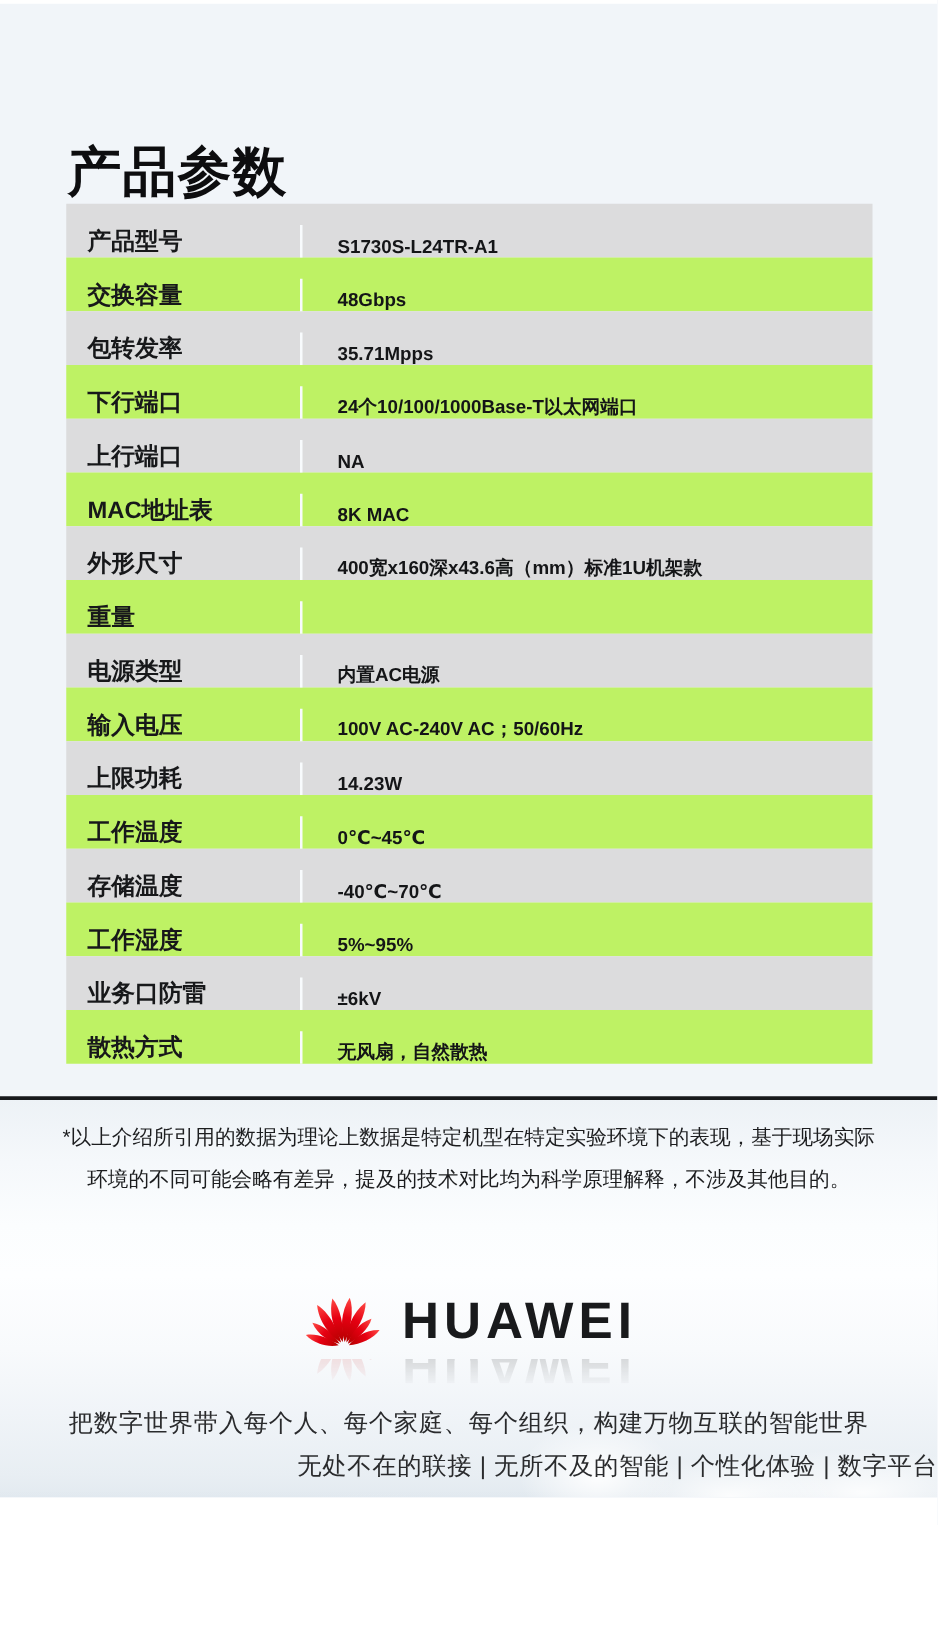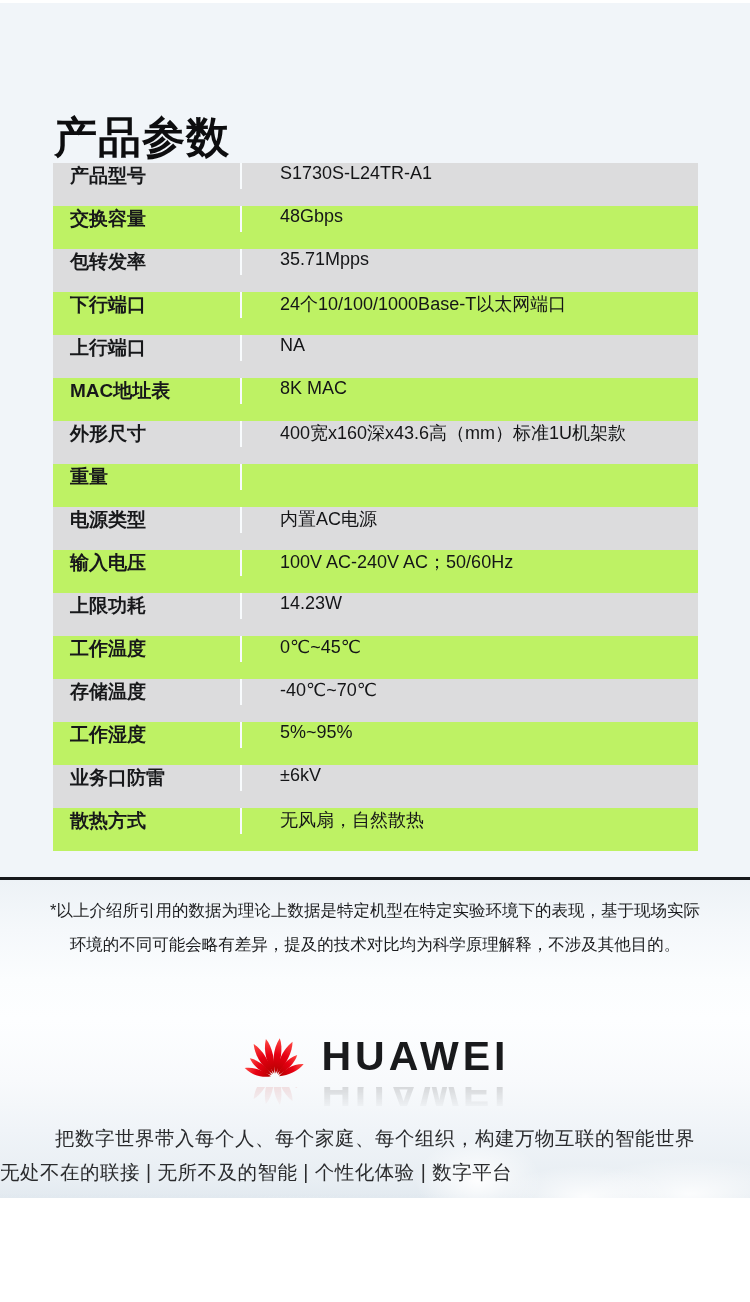--- a/index.html
+++ b/index.html
@@ -5,26 +5,26 @@
   html,body{margin:0;padding:0;}
   body{font-family:"Liberation Sans","DejaVu Sans",sans-serif;background:#ffffff;}
   .canvas{position:relative;width:750px;height:1198px;background:#f1f5f9;overflow:hidden;}
   .top-strip{position:absolute;top:0;left:0;width:750px;height:3px;background:#ffffff;}
 
   
   .page-title{position:absolute;top:80px;left:54px;font-size:43px;font-weight:800;color:#0d0d0f;letter-spacing:1px;}
 
   
   .spec-table{position:absolute;top:163px;left:53px;width:645px;}
-  .spec-row{display:flex;height:43px;align-items:flex-start;}
+  .spec-row{display:flex;height:43px;align-items:flex-end;}
   .row-gray{background:#dcdcdd;}
   .row-light{background:#bef264;}
   .spec-label{width:170px;padding-left:17px;border-right:2px solid #f8fbfd;
     display:flex;align-items:center;font-weight:bold;font-size:19px;color:#17181a;}
-  .spec-value{flex:1;padding-left:38px;display:flex;align-items:center;font-size:18px;color:#141517;}
+  .spec-value{flex:1;padding-left:28px;display:flex;align-items:center;font-size:15px;color:#141517;font-weight:bold;}
 
   
   .section-line{position:absolute;top:877px;left:0;width:750px;height:3px;background:#17191c;}
 
   
   .lower{position:absolute;top:880px;left:0;width:750px;height:422px;
     background:linear-gradient(180deg,#edf2f6 0px,#f5f8fb 50px,#fbfdfe 100px,#fdfeff 140px,
       #f8fafc 200px,#f0f4f8 250px,#e8eef3 300px,#dfe7ee 330px,#d5e0ea 353px,
       #cbdae6 355px,#c5d5e2 380px,#bfd1df 422px);}
   .photo-layer{position:absolute;left:0;top:0;width:750px;height:422px;z-index:0;}
@@ -53,21 +53,21 @@
   .content{position:relative;z-index:1;}
   .disclaimer{margin:13px auto 16px;width:652px;font-size:16.5px;line-height:34px;color:#1c1d1f;text-align:center;}
 
   .logo-row{margin-top:64px;display:flex;justify-content:center;align-items:center;gap:13px;height:62px;}
   .brand-text{font-size:41px;font-weight:bold;letter-spacing:4px;color:#191a1c;}
   .logo-reflect{height:28px;overflow:hidden;display:flex;justify-content:center;align-items:flex-start;gap:13px;
     transform:scaleY(-1);opacity:.14;
     -webkit-mask-image:linear-gradient(0deg, rgba(0,0,0,1), rgba(0,0,0,0) 85%);
             mask-image:linear-gradient(0deg, rgba(0,0,0,1), rgba(0,0,0,0) 85%);}
   .slogan-1{margin-top:10px;text-align:center;font-size:19.5px;color:#2a2b2d;letter-spacing:.5px;}
-  .slogan-2{margin-top:7px;text-align:left;font-size:19.5px;color:#2a2b2d;letter-spacing:.5px;}
+  .slogan-2{margin-top:7px;text-align:right;font-size:19.5px;color:#2a2b2d;letter-spacing:.5px;}
 </style>
 </head>
 <body>
 
 <div class="canvas">
   <div class="top-strip"></div>
 
   <h1 class="page-title">产品参数</h1>
 
   <div class="spec-table">

